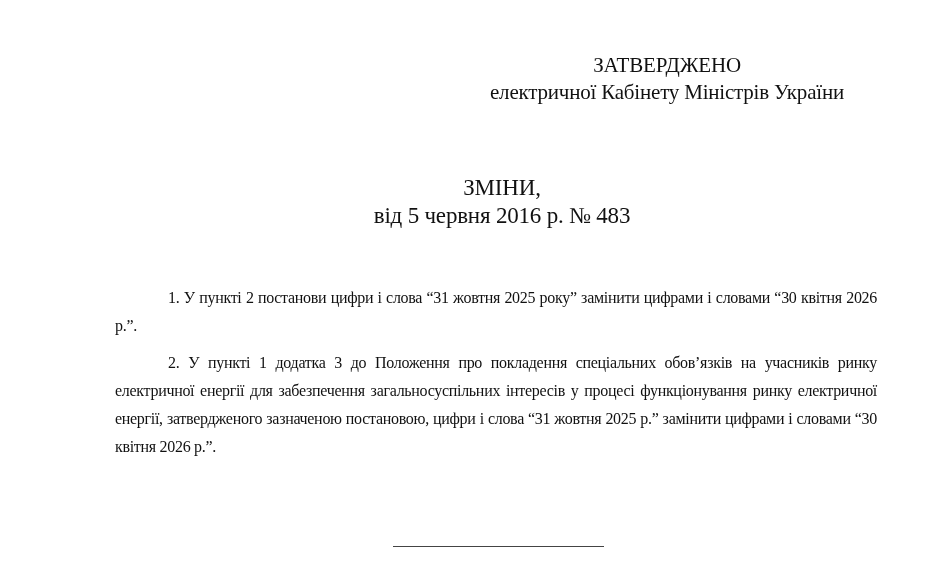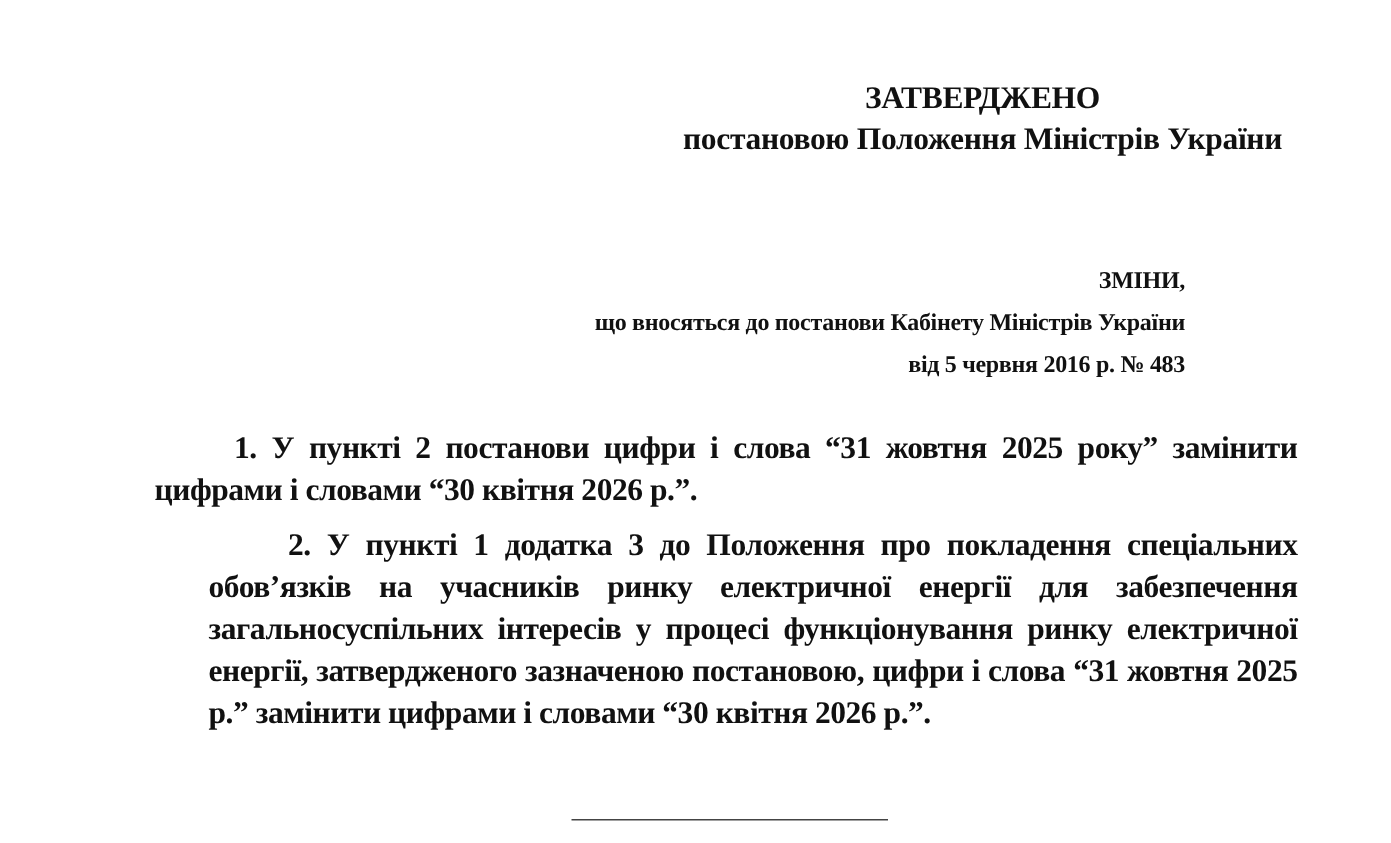--- a/index.html
+++ b/index.html
@@ -10,93 +10,90 @@
     body {
       width: 927px;
       height: 562px;
       position: relative;
       overflow: hidden;
       font-family: "Liberation Serif", "DejaVu Serif", serif;
       color: #111111;
     }
     .page {
       position: absolute;
-      left: 0; top: 0;
+      left: 12px; top: 0;
       width: 894px; height: 562px;
       background: #ffffff;
-      font-weight: bold;
     }
     .approval {
       position: absolute;
       left: 440px;
       top: 52px;
       width: 430px;
       text-align: center;
       font-size: 21px;
       line-height: 27px;
       letter-spacing: -0.2px;
     }
     .approval .line {
       display: block;
       white-space: nowrap;
     }
     .changes-head {
       position: absolute;
       left: 190px;
       top: 174px;
       width: 600px;
-      text-align: right;
-      font-size: 16px;
+      text-align: center;
+      font-size: 23px;
       line-height: 28px;
       letter-spacing: -0.2px;
     }
     .changes-head .line {
       display: block;
       white-space: nowrap;
     }
     .body-text {
       position: absolute;
       left: 103px;
       top: 284px;
       width: 762px;
-      font-size: 21px;
+      font-size: 16px;
       line-height: 28px;
       letter-spacing: -0.3px;
     }
     .para {
       margin: 0;
       text-align: justify;
       text-indent: 53px;
     }
     .para + .para {
       margin-top: 9px;
-      margin-left: 36px;
     }
     .separator {
       position: absolute;
       left: 381px;
       top: 546px;
       width: 211px;
       height: 0;
       border-top: 1.5px solid #444444;
     }
   </style>
 </head>
 <body>
 
 <div class="page">
 
   <div class="approval">
     <span class="line">ЗАТВЕРДЖЕНО</span>
-    <span class="line">постановою Положення Міністрів України</span>
+    <span class="line">електричної Кабінету Міністрів України</span>
   </div>
 
   <div class="changes-head">
     <span class="line">ЗМІНИ,</span>
-    <span class="line">що вносяться до постанови Кабінету Міністрів України</span>
     <span class="line">від 5 червня 2016 р. № 483</span>
   </div>
 
   <div class="body-text">
     <p class="para">1. У пункті 2 постанови цифри і слова “31 жовтня 2025 року” замінити цифрами і словами “30 квітня 2026 р.”.</p>
     <p class="para">2. У пункті 1 додатка 3 до Положення про покладення спеціальних обов’язків на учасників ринку електричної енергії для забезпечення загальносуспільних інтересів у процесі функціонування ринку електричної енергії, затвердженого зазначеною постановою, цифри і слова “31 жовтня 2025 р.” замінити цифрами і словами “30 квітня 2026 р.”.</p>
   </div>
 
   <div class="separator"></div>
 

